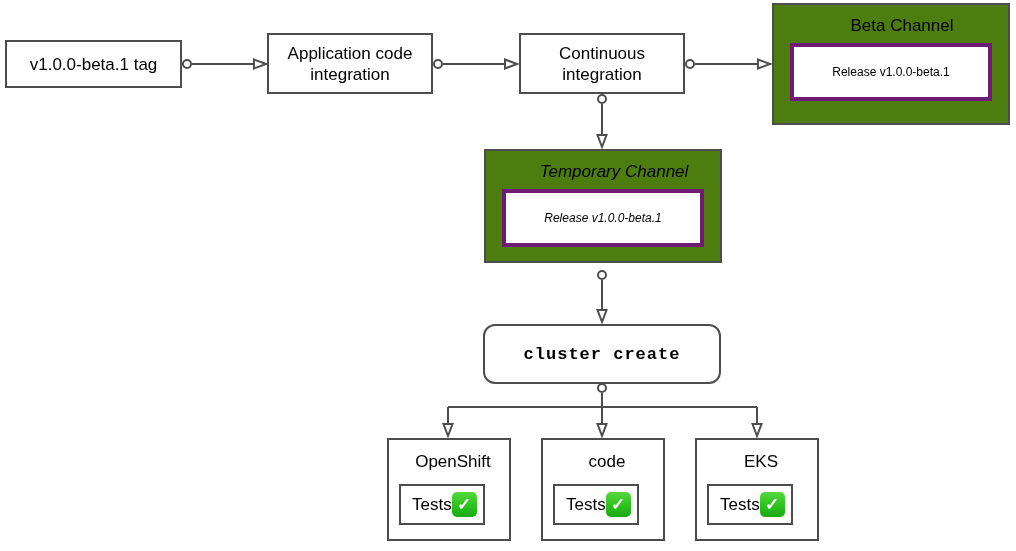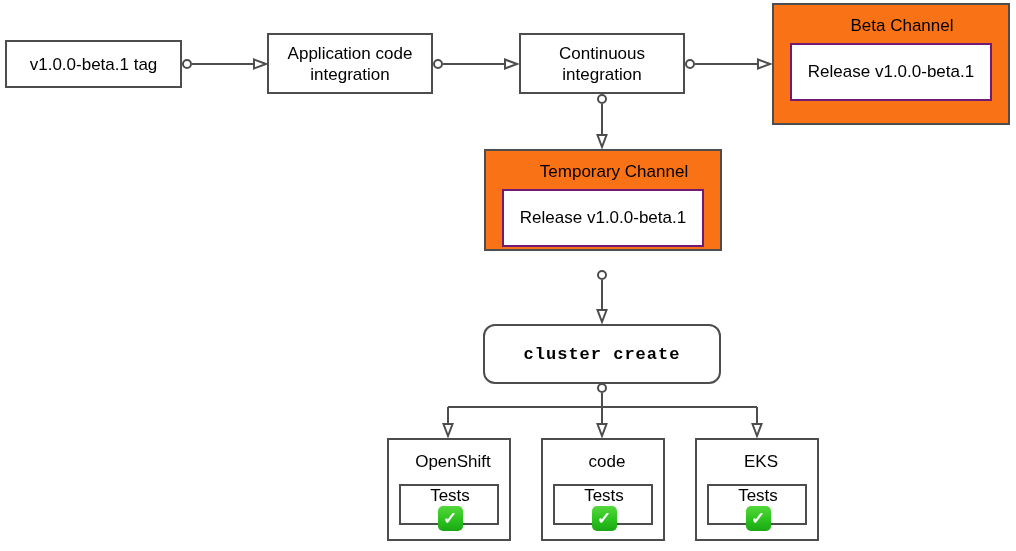--- a/index.html
+++ b/index.html
@@ -26,41 +26,41 @@
     display: flex;
     align-items: center;
     justify-content: center;
     text-align: center;
     font-size: 17px;
     line-height: 21px;
   }
   .group {
     position: absolute;
     border: 2px solid #4d4d4d;
-    background: #f97316;
+    background: #4d7c0f;
     text-align: center;
     padding-left: 22px;
   }
   .group-title {
     margin-top: 11px;
     font-size: 17px;
     line-height: 20px;
   }
   .group .inner {
     position: absolute;
     left: 16px;
     right: 16px;
     top: 38px;
     height: 58px;
-    border: 2px solid #701a75;
+    border: 4px solid #701a75;
     background: #ffffff;
     display: flex;
     align-items: center;
     justify-content: center;
-    font-size: 17px;
+    font-size: 12px;
   }
   .mono {
     font-family: "Liberation Mono", "DejaVu Sans Mono", monospace;
     font-weight: bold;
     font-size: 17px;
     letter-spacing: 1px;
   }
   .cluster {
     position: absolute;
     width: 124px;
@@ -72,30 +72,29 @@
   .cluster-title {
     margin-top: 12px;
     font-size: 17px;
     line-height: 20px;
     padding-left: 8px;
   }
   .tests-box {
     position: absolute;
     left: 10px;
     top: 44px;
-    width: 100px;
+    width: 86px;
     height: 41px;
     border: 2px solid #4d4d4d;
     background: #ffffff;
     display: flex;
     align-items: center;
     justify-content: space-between;
     padding: 0 9px 0 11px;
     font-size: 17px;
-    flex-direction: column;
   }
   .check {
     width: 25px;
     height: 25px;
     border-radius: 5px;
     background: linear-gradient(180deg, #55d83c 0%, #2cc21e 55%, #1aa815 100%);
     display: flex;
     align-items: center;
     justify-content: center;
     color: #ffffff;
@@ -156,21 +155,21 @@
     <span>Continuous integration</span>
   </div>
 
   <div class="group" style="left:772px; top:3px; width:238px; height:122px;">
     <div class="group-title">Beta Channel</div>
     <div class="inner">
       <span>Release v1.0.0-beta.1</span>
     </div>
   </div>
 
-  <div class="group" style="left:484px; top:149px; width:238px; height:102px;">
+  <div class="group" style="left:484px; top:149px; width:238px; height:114px;font-style:italic;">
     <div class="group-title">Temporary Channel</div>
     <div class="inner">
       <span>Release v1.0.0-beta.1</span>
     </div>
   </div>
 
   <div class="node mono" style="left:483px; top:324px; width:238px; height:60px;border-radius:12px;">
     <span>cluster create</span>
   </div>
 

